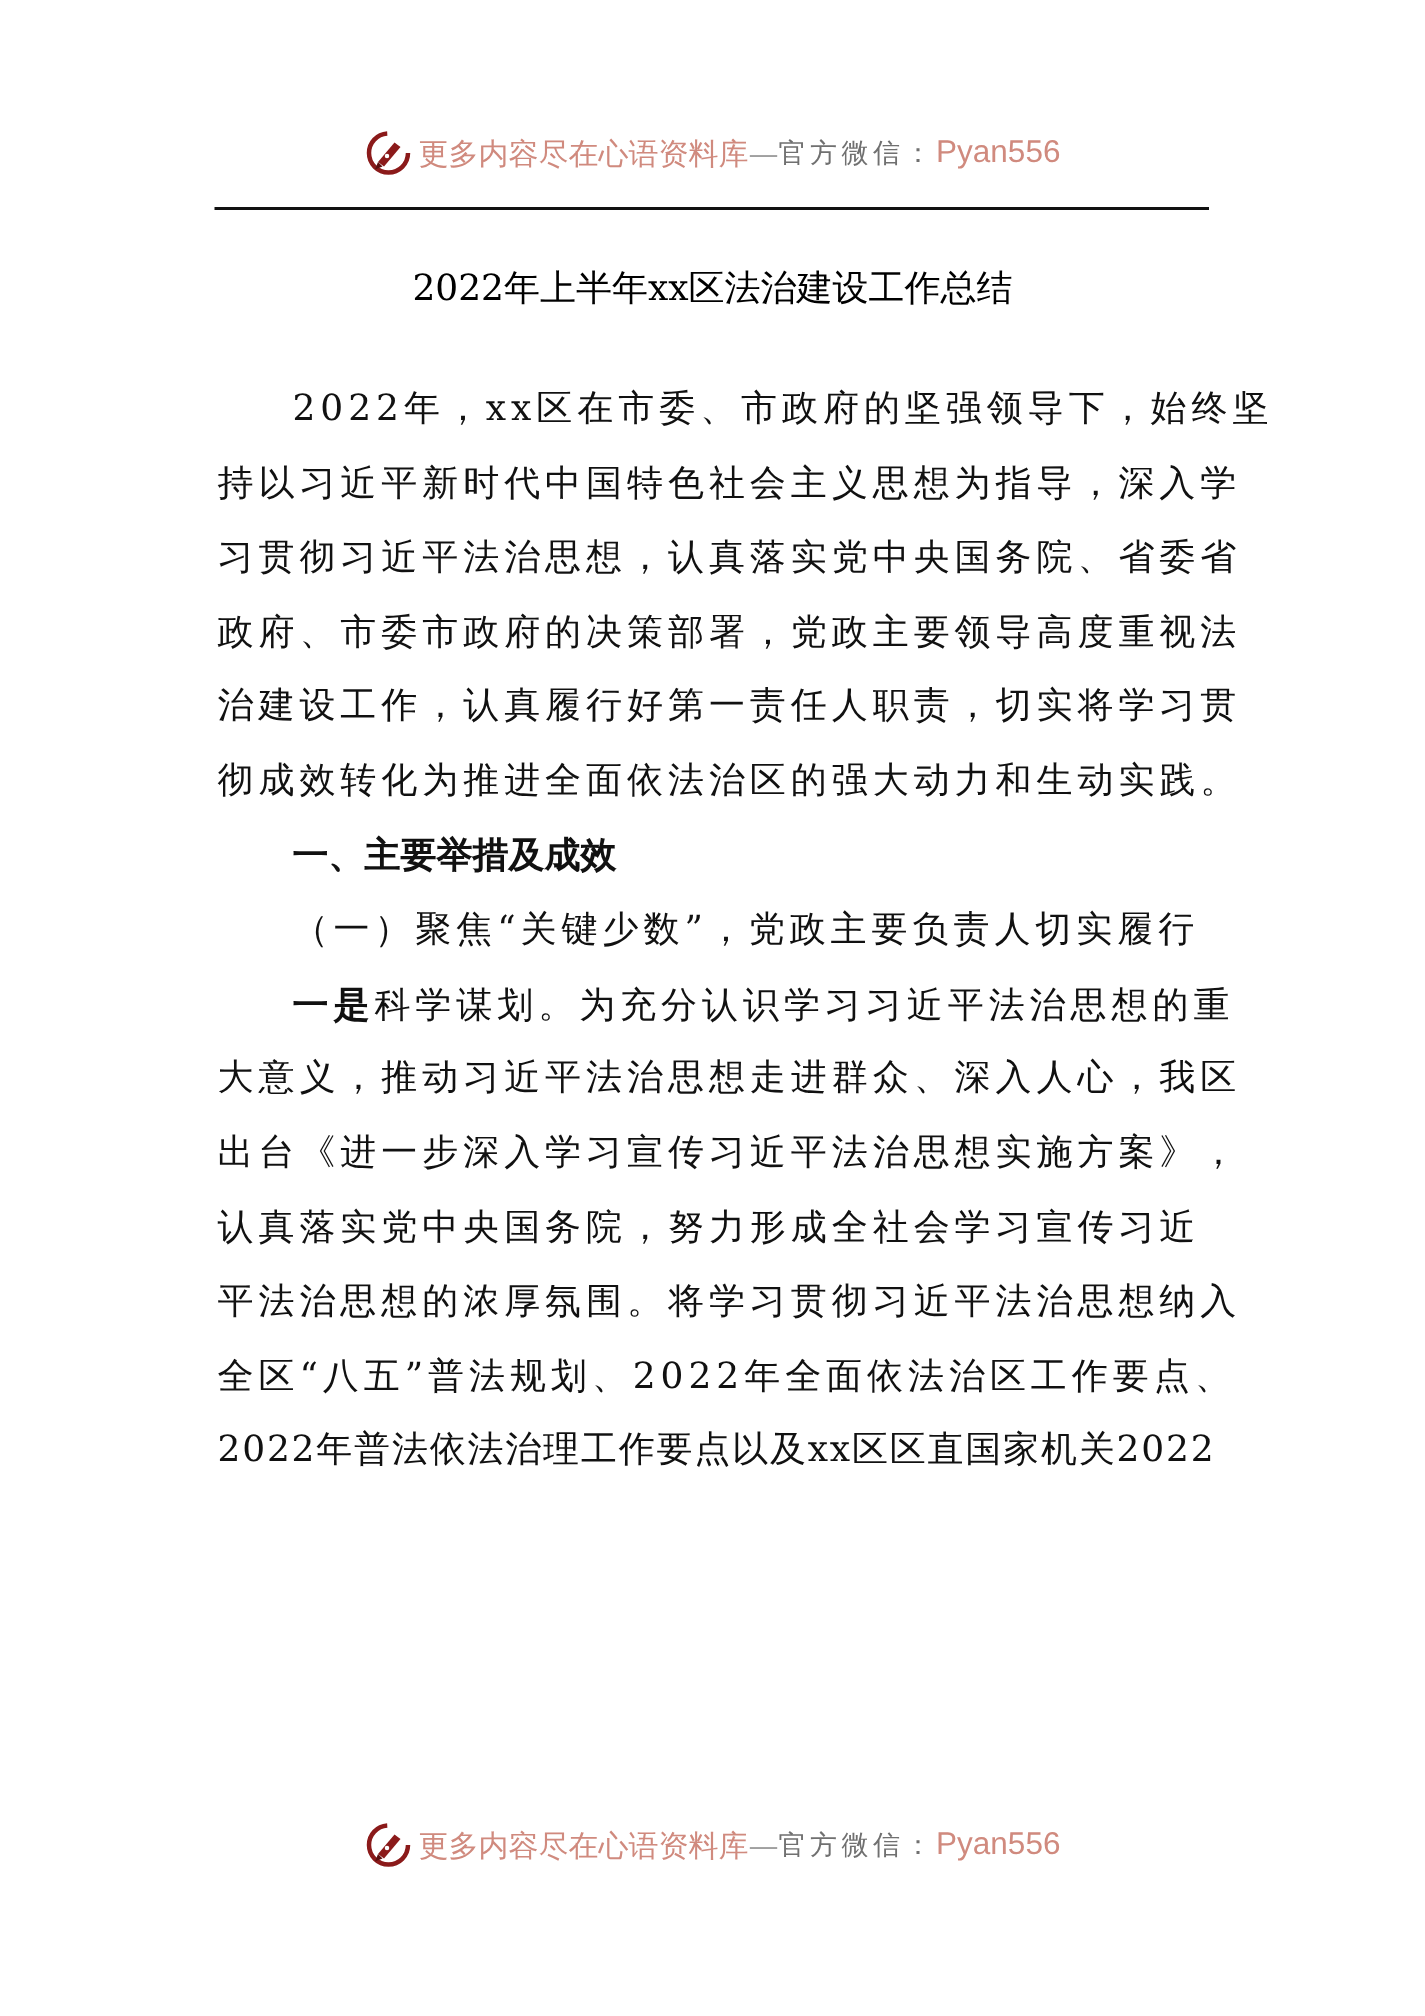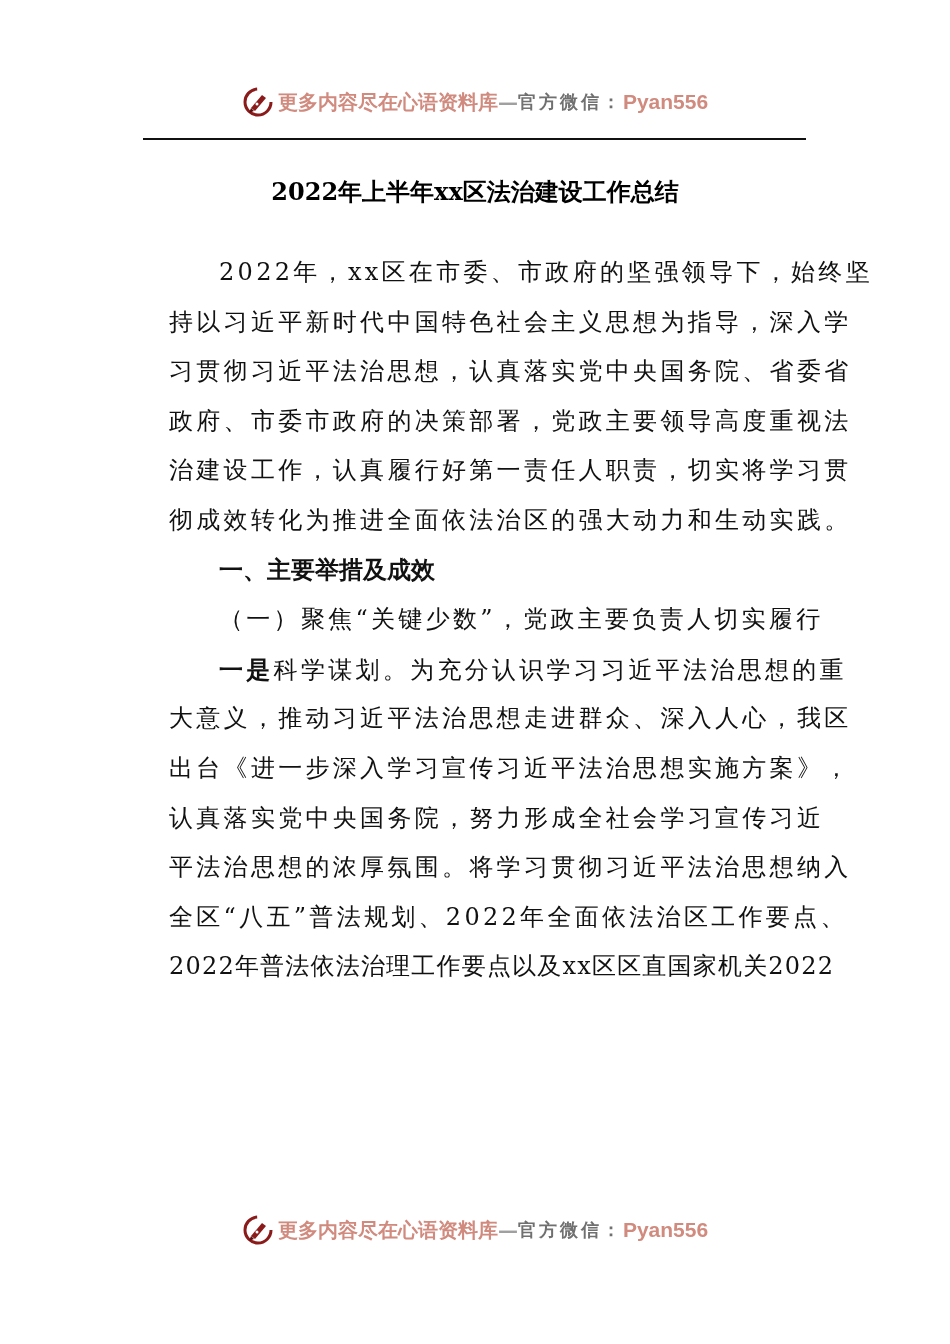--- a/index.html
+++ b/index.html
@@ -16,21 +16,20 @@
       color: #111111;
     }
     .watermark {
       position: absolute;
       left: 0;
       width: 950px;
       display: flex;
       justify-content: center;
       align-items: center;
       height: 36px;
-      font-weight: bold;
     }
     .watermark.top { top: 84px; }
     .watermark.bottom { top: 1212px; }
     .wm-logo {
       width: 32px;
       height: 32px;
       margin-right: 4px;
       display: inline-block;
     }
     .wm-text-a {
@@ -64,40 +63,39 @@
       height: 2px;
       background: #111111;
     }
     .doc-title {
       position: absolute;
       top: 176px;
       left: 0;
       width: 950px;
       text-align: center;
       font-family: "DejaVu Serif", serif;
-      font-weight: bold;
+      font-weight: normal;
       font-size: 24px;
       color: #000000;
       letter-spacing: 0px;
     }
     .body-text {
       position: absolute;
       top: 248px;
       left: 145px;
       width: 665px;
       font-family: "DejaVu Serif", serif;
       font-size: 24px;
       line-height: 49.6px;
       color: #111111;
       letter-spacing: 3.3px;
     }
     .line {
       white-space: nowrap;
       height: 49.6px;
-      margin-left: 24px;
     }
     .indent { padding-left: 50px; }
     .h1 {
       font-family: "DejaVu Sans", sans-serif;
       font-weight: bold;
       letter-spacing: 0px;
     }
     .strong { font-weight: bold; }
   </style>
 </head>

